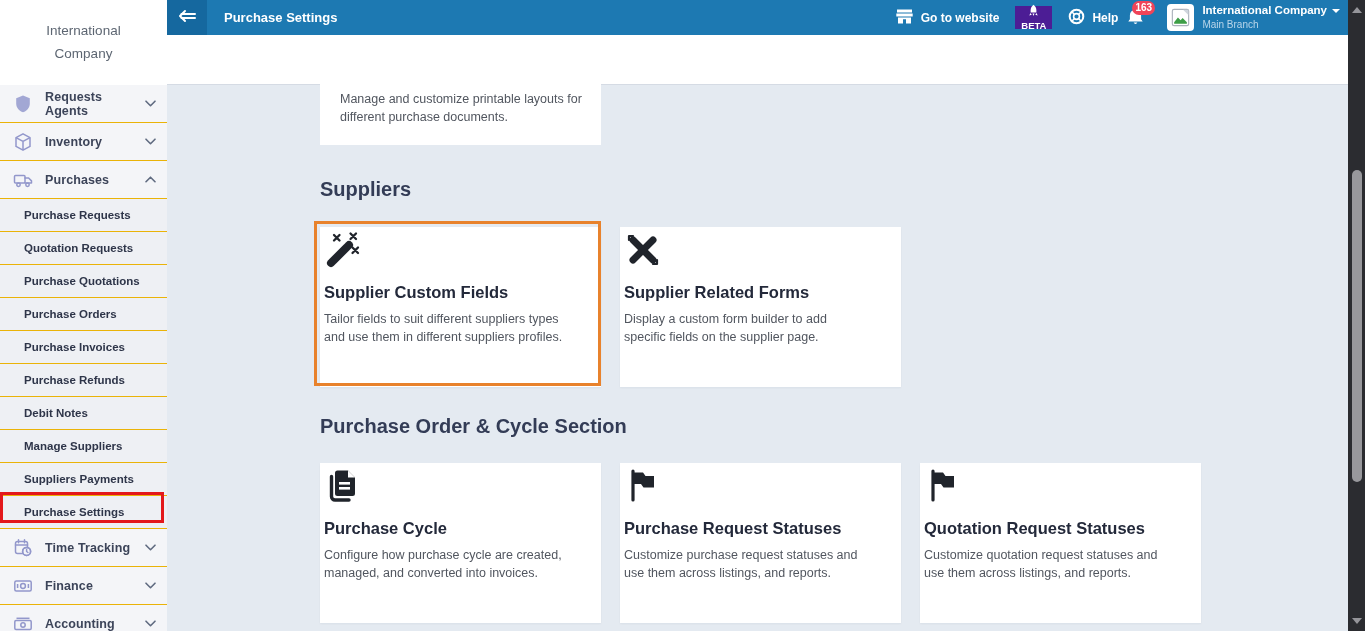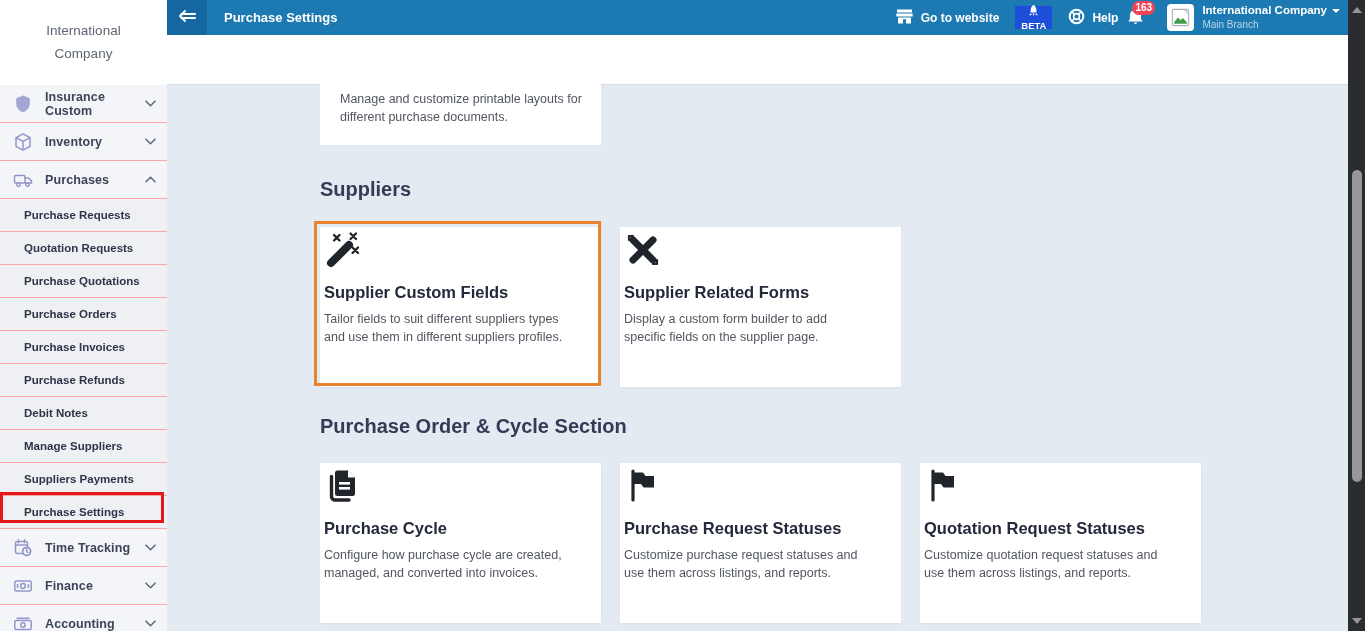--- a/index.html
+++ b/index.html
@@ -1,39 +1,39 @@
 <!DOCTYPE html>
 <html><head>
 <meta charset="utf-8">
 <style>
   * { margin:0; padding:0; box-sizing:border-box; }
   html,body { background:#fff; }
   body { font-family:"Liberation Sans", sans-serif; }
   .app { position:relative; width:1365px; height:631px; overflow:hidden; background:#e4eaf1; }
 
   
-  .sidebar { position:absolute; left:0; top:0; width:167px; height:631px; background:#fca5a5; z-index:2; }
+  .sidebar { position:absolute; left:0; top:0; width:167px; height:631px; background:#eab308; z-index:2; }
   .logo { height:85px; background:#ffffff; text-align:center; padding-top:19px;
           font-size:13.5px; color:#5d6672; line-height:23px; cursor:pointer; }
   .nav-item { height:37px; margin-bottom:1px; background:#f4f5f8; display:flex; align-items:center;
               padding:0 11px 0 13px; cursor:pointer; }
   .nav-ic { width:20px; height:20px; margin-right:12px; flex:0 0 auto; display:flex; align-items:center; justify-content:center; }
   .nav-label { flex:1; font-size:12.5px; font-weight:700; color:#3c4459; letter-spacing:.1px; }
   .chev { width:12px; display:flex; align-items:center; justify-content:center; }
   .sub-item { height:32px; margin-bottom:1px; background:#eef0f4; display:flex; align-items:center;
               padding-left:24px; font-size:11.5px; font-weight:700; color:#2e3549; cursor:pointer; }
 
   
   .topbar { position:absolute; left:167px; top:0; width:1181px; height:35px; background:#1d79b2;
             display:flex; align-items:center; z-index:3; color:#fff; }
   .collapse-btn { width:40px; height:35px; background:#15689f; display:flex; align-items:center; justify-content:center; cursor:pointer; }
   .topbar-title { margin-left:17px; font-size:13px; font-weight:700; }
   .topbar-right { margin-left:auto; display:flex; align-items:center; height:35px; padding-right:8px; }
   .tb-link { display:flex; align-items:center; gap:7px; font-size:12px; font-weight:700; cursor:pointer; }
-  .beta-tile { width:37px; height:23px; margin:0 16px; background:#1d4ed8; display:flex; flex-direction:column;
+  .beta-tile { width:37px; height:23px; margin:0 16px; background:#4c1d95; display:flex; flex-direction:column;
                align-items:center; justify-content:center; gap:1px; font-size:9.5px; font-weight:700; cursor:pointer; }
   .help-link { margin-right:5px; }
   .bell-wrap { position:relative; width:24px; height:24px; margin-right:20px; cursor:pointer;
                display:flex; align-items:flex-end; justify-content:center; }
   .badge { position:absolute; top:-5px; left:9px; background:#ef4458; border-radius:9px;
            padding:2px 3px; font-size:10px; font-weight:700; line-height:1;text-align:center; }
   .company-switch { display:flex; align-items:center; gap:8px; cursor:pointer; }
   .co-tile { width:27px; height:27px; background:#fff; border-radius:4px; display:flex; align-items:center; justify-content:center; }
   .co-texts { line-height:1; }
   .co-name { font-size:11.5px; font-weight:700; display:flex; align-items:center; gap:5px; }
@@ -78,21 +78,21 @@
       <div>International</div>
       <div>Company</div>
     </div>
 
     <div class="nav-item">
       <span class="nav-ic">
         <svg width="20" height="20" viewBox="0 0 20 20">
             <path d="M10 1.5 L16.8 4.2 V9.5 C16.8 13.9 13.9 16.9 10 18.2 C6.1 16.9 3.2 13.9 3.2 9.5 V4.2 Z" fill="#a2a7d4"></path>
           </svg>
       </span>
-      <span class="nav-label">Insurance Custom</span>
+      <span class="nav-label">Requests Agents</span>
       <span class="chev">
         <svg width="11" height="7" viewBox="0 0 11 7" fill="none" stroke="#606b80" stroke-width="1.6" stroke-linecap="round" stroke-linejoin="round">
             <path d="M1 1.2 5.5 5.7 10 1.2"></path>
           </svg>
       </span>
     </div>
 
     <div class="nav-item">
       <span class="nav-ic">
         <svg width="20" height="20" viewBox="0 0 20 20" fill="none" stroke="#9297cb" stroke-width="1.5" stroke-linejoin="round">

